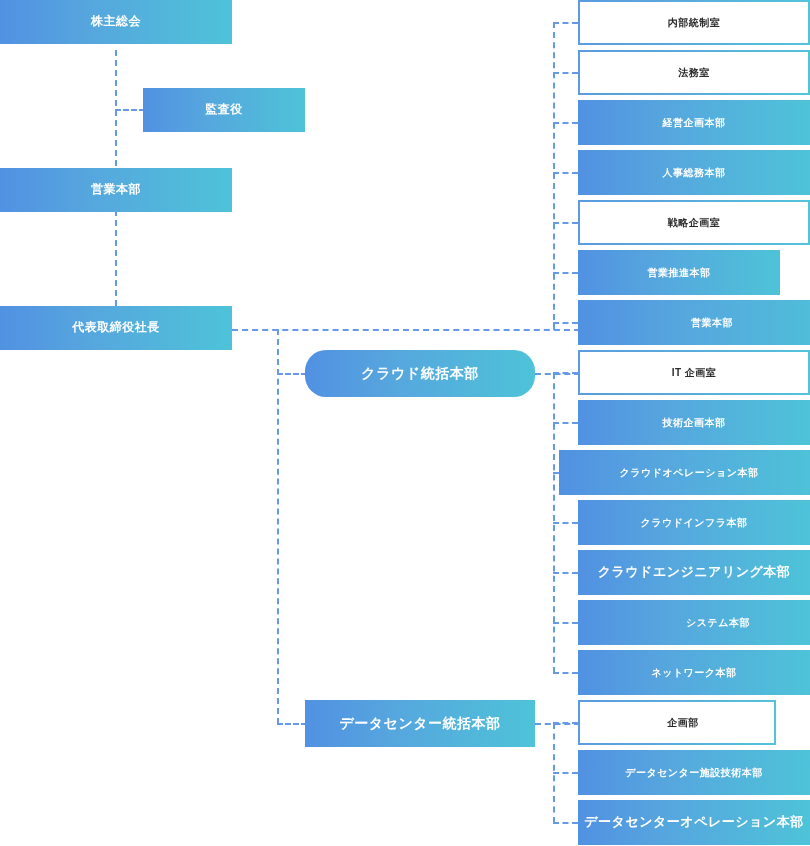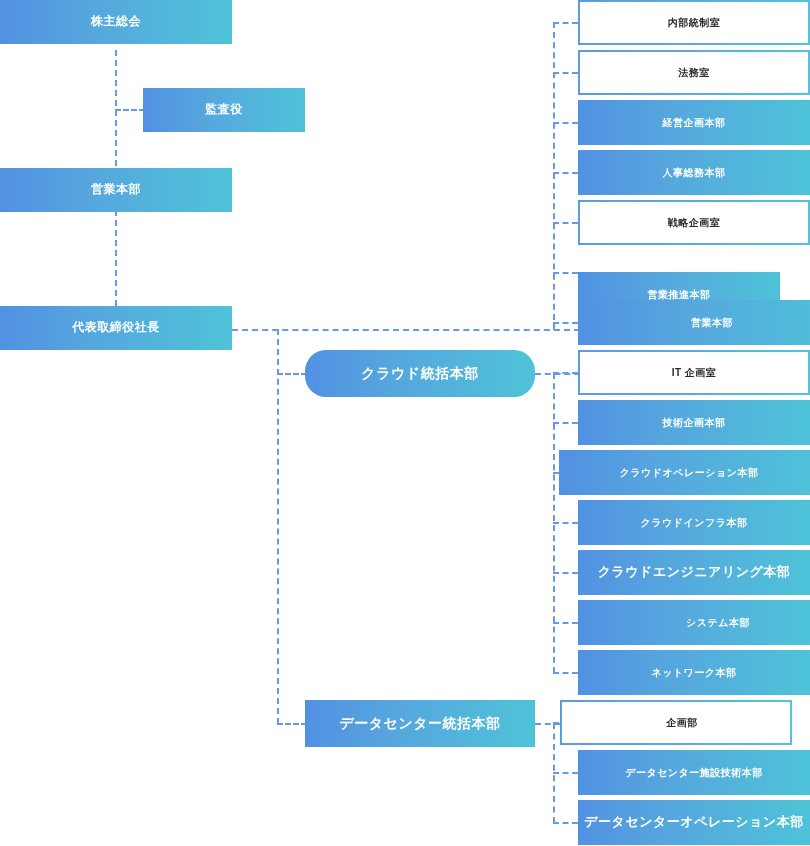--- a/index.html
+++ b/index.html
@@ -118,26 +118,26 @@
       <div class="node col-mid filled" style="left: 305px; top: 350px; width: 230px; border-radius: 21px;">クラウド統括本部</div>
       <div class="node col-mid filled" style="left: 305px; top: 700px; width: 230px;">データセンター統括本部</div>
     </div>
 
   <div id="department-layer">
       <div class="node col-right outlined" style="left: 578px; top: 0px; width: 232px;">内部統制室</div>
       <div class="node col-right outlined" style="left: 578px; top: 50px; width: 232px;">法務室</div>
       <div class="node col-right filled" style="left: 578px; top: 100px; width: 232px;">経営企画本部</div>
       <div class="node col-right filled" style="left: 578px; top: 150px; width: 232px;">人事総務本部</div>
       <div class="node col-right outlined" style="left: 578px; top: 200px; width: 232px;">戦略企画室</div>
-      <div class="node col-right filled" style="left: 578px; top: 250px; width: 202px; margin-top: 22px;">営業推進本部</div>
+      <div class="node col-right filled" style="left: 578px; top: 250px; width: 202px;">営業推進本部</div>
       <div class="node col-right filled" style="left: 578px; top: 300px; width: 268px;">営業本部</div>
       <div class="node col-right outlined" style="left: 578px; top: 350px; width: 232px;">IT 企画室</div>
       <div class="node col-right filled" style="left: 578px; top: 400px; width: 232px;">技術企画本部</div>
       <div class="node col-right filled" style="left: 559px; top: 450px; width: 260px; text-align: center;">クラウドオペレーション本部</div>
       <div class="node col-right filled" style="left: 578px; top: 500px; width: 232px;">クラウドインフラ本部</div>
       <div class="node col-right filled" style="left: 578px; top: 550px; width: 232px; font-size: 13px;">クラウドエンジニアリング本部</div>
       <div class="node col-right filled" style="left: 578px; top: 600px; width: 232px; padding-left: 48px;">システム本部</div>
       <div class="node col-right filled" style="left: 578px; top: 650px; width: 232px;">ネットワーク本部</div>
-      <div class="node col-right outlined" style="left: 560px; top: 700px; width: 232px; padding-left: 12px;">企画部</div>
+      <div class="node col-right outlined" style="left: 578px; top: 700px; width: 198px; padding-left: 12px;">企画部</div>
       <div class="node col-right filled" style="left: 578px; top: 750px; width: 232px;">データセンター施設技術本部</div>
       <div class="node col-right filled" style="left: 578px; top: 800px; width: 232px; font-size: 13px;">データセンターオペレーション本部</div>
     </div>
 </div>
 
 </body></html>

